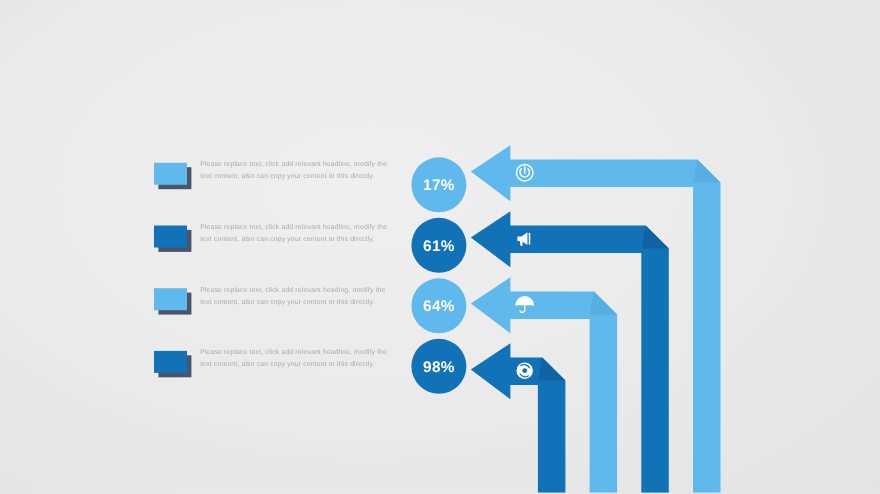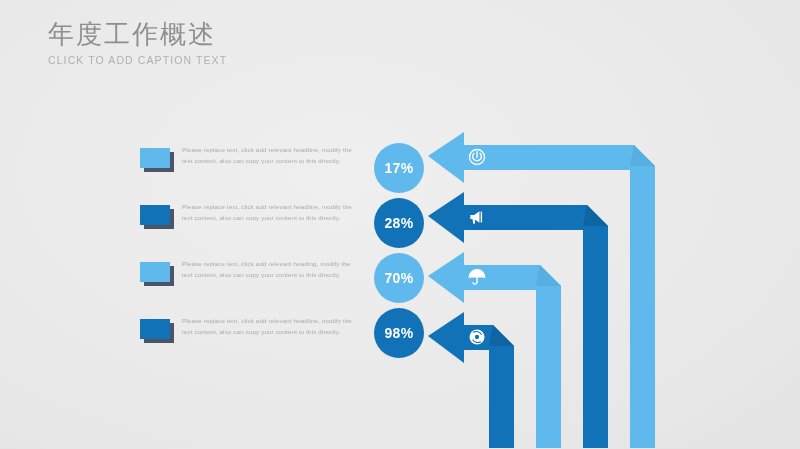--- a/index.html
+++ b/index.html
@@ -122,24 +122,20 @@
     align-items: center;
     justify-content: center;
   }
   .arrow-icon svg { display: block; }
 </style>
 </head>
 <body>
 
 <div class="slide">
 
-  <div class="title-block">
-    <div class="slide-title">年度工作概述</div>
-    <div class="slide-subtitle">CLICK TO ADD CAPTION TEXT</div>
-  </div>
 
   <div class="text-rows">
 
     <div class="text-row">
       <div class="swatch-wrap">
         <div class="swatch-shadow"></div>
         <div class="swatch" style="background:#5FB9EC"></div>
       </div>
       <div class="row-text">Please replace text, click add relevant headline, modify the text content, also can copy your content to this directly.</div>
     </div>
@@ -165,22 +161,22 @@
         <div class="swatch-shadow"></div>
         <div class="swatch" style="background:#1272B8"></div>
       </div>
       <div class="row-text">Please replace text, click add relevant headline, modify the text content, also can copy your content to this directly.</div>
     </div>
 
   </div>
 
   <div class="circles">
     <div class="pct-circle" style="left:0px; top:0px; background:#5FB9EC;">17%</div>
-    <div class="pct-circle" style="left:0px; top:55px; background:#1272B8;">28%</div>
-    <div class="pct-circle" style="left:0px; top:110px; background:#5FB9EC;">70%</div>
+    <div class="pct-circle" style="left:0px; top:55px; background:#1272B8;">61%</div>
+    <div class="pct-circle" style="left:0px; top:110px; background:#5FB9EC;">64%</div>
     <div class="pct-circle" style="left:0px; top:165px; background:#1272B8;">98%</div>
   </div>
 
   <div class="arrows">
     <svg width="270" height="320" viewBox="0 0 270 320" xmlns="http://www.w3.org/2000/svg">
 
       <g>
         <path d="M 10 28 L 46 4 L 46 17 L 216 17 L 237 38 L 237 320 L 212 320 L 212 42 L 46 42 L 46 55 Z" fill="#5FB9EC"></path>
         <path d="M 216 17 L 237 38 L 212 38 Z" fill="#57AEE0"></path>
       </g>

